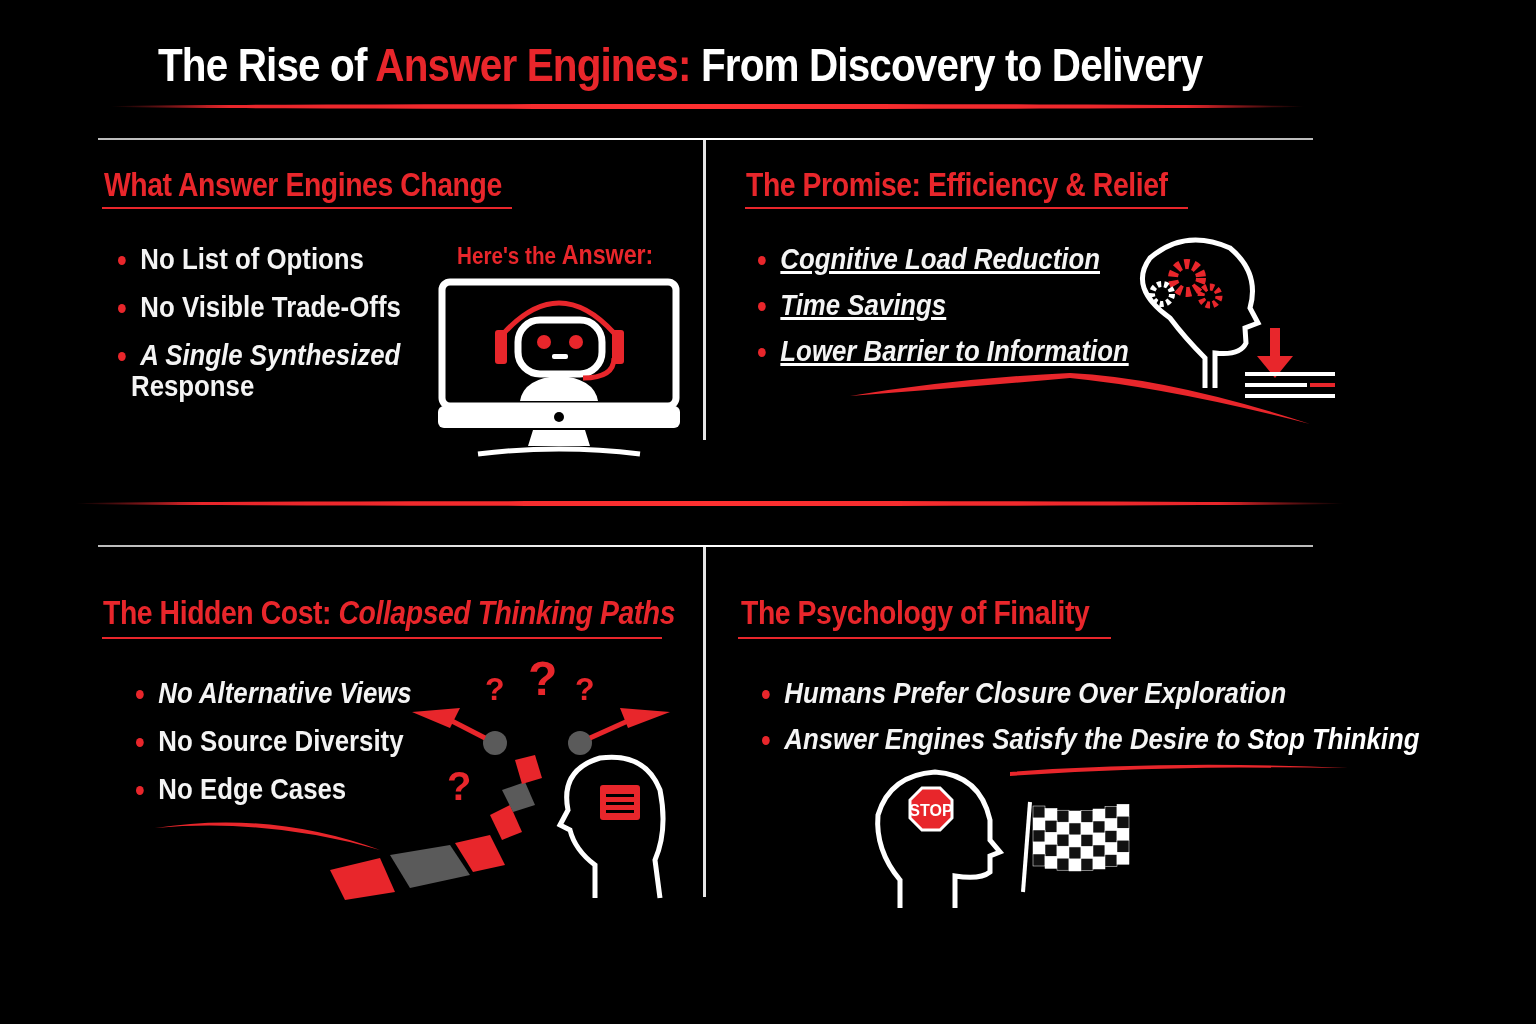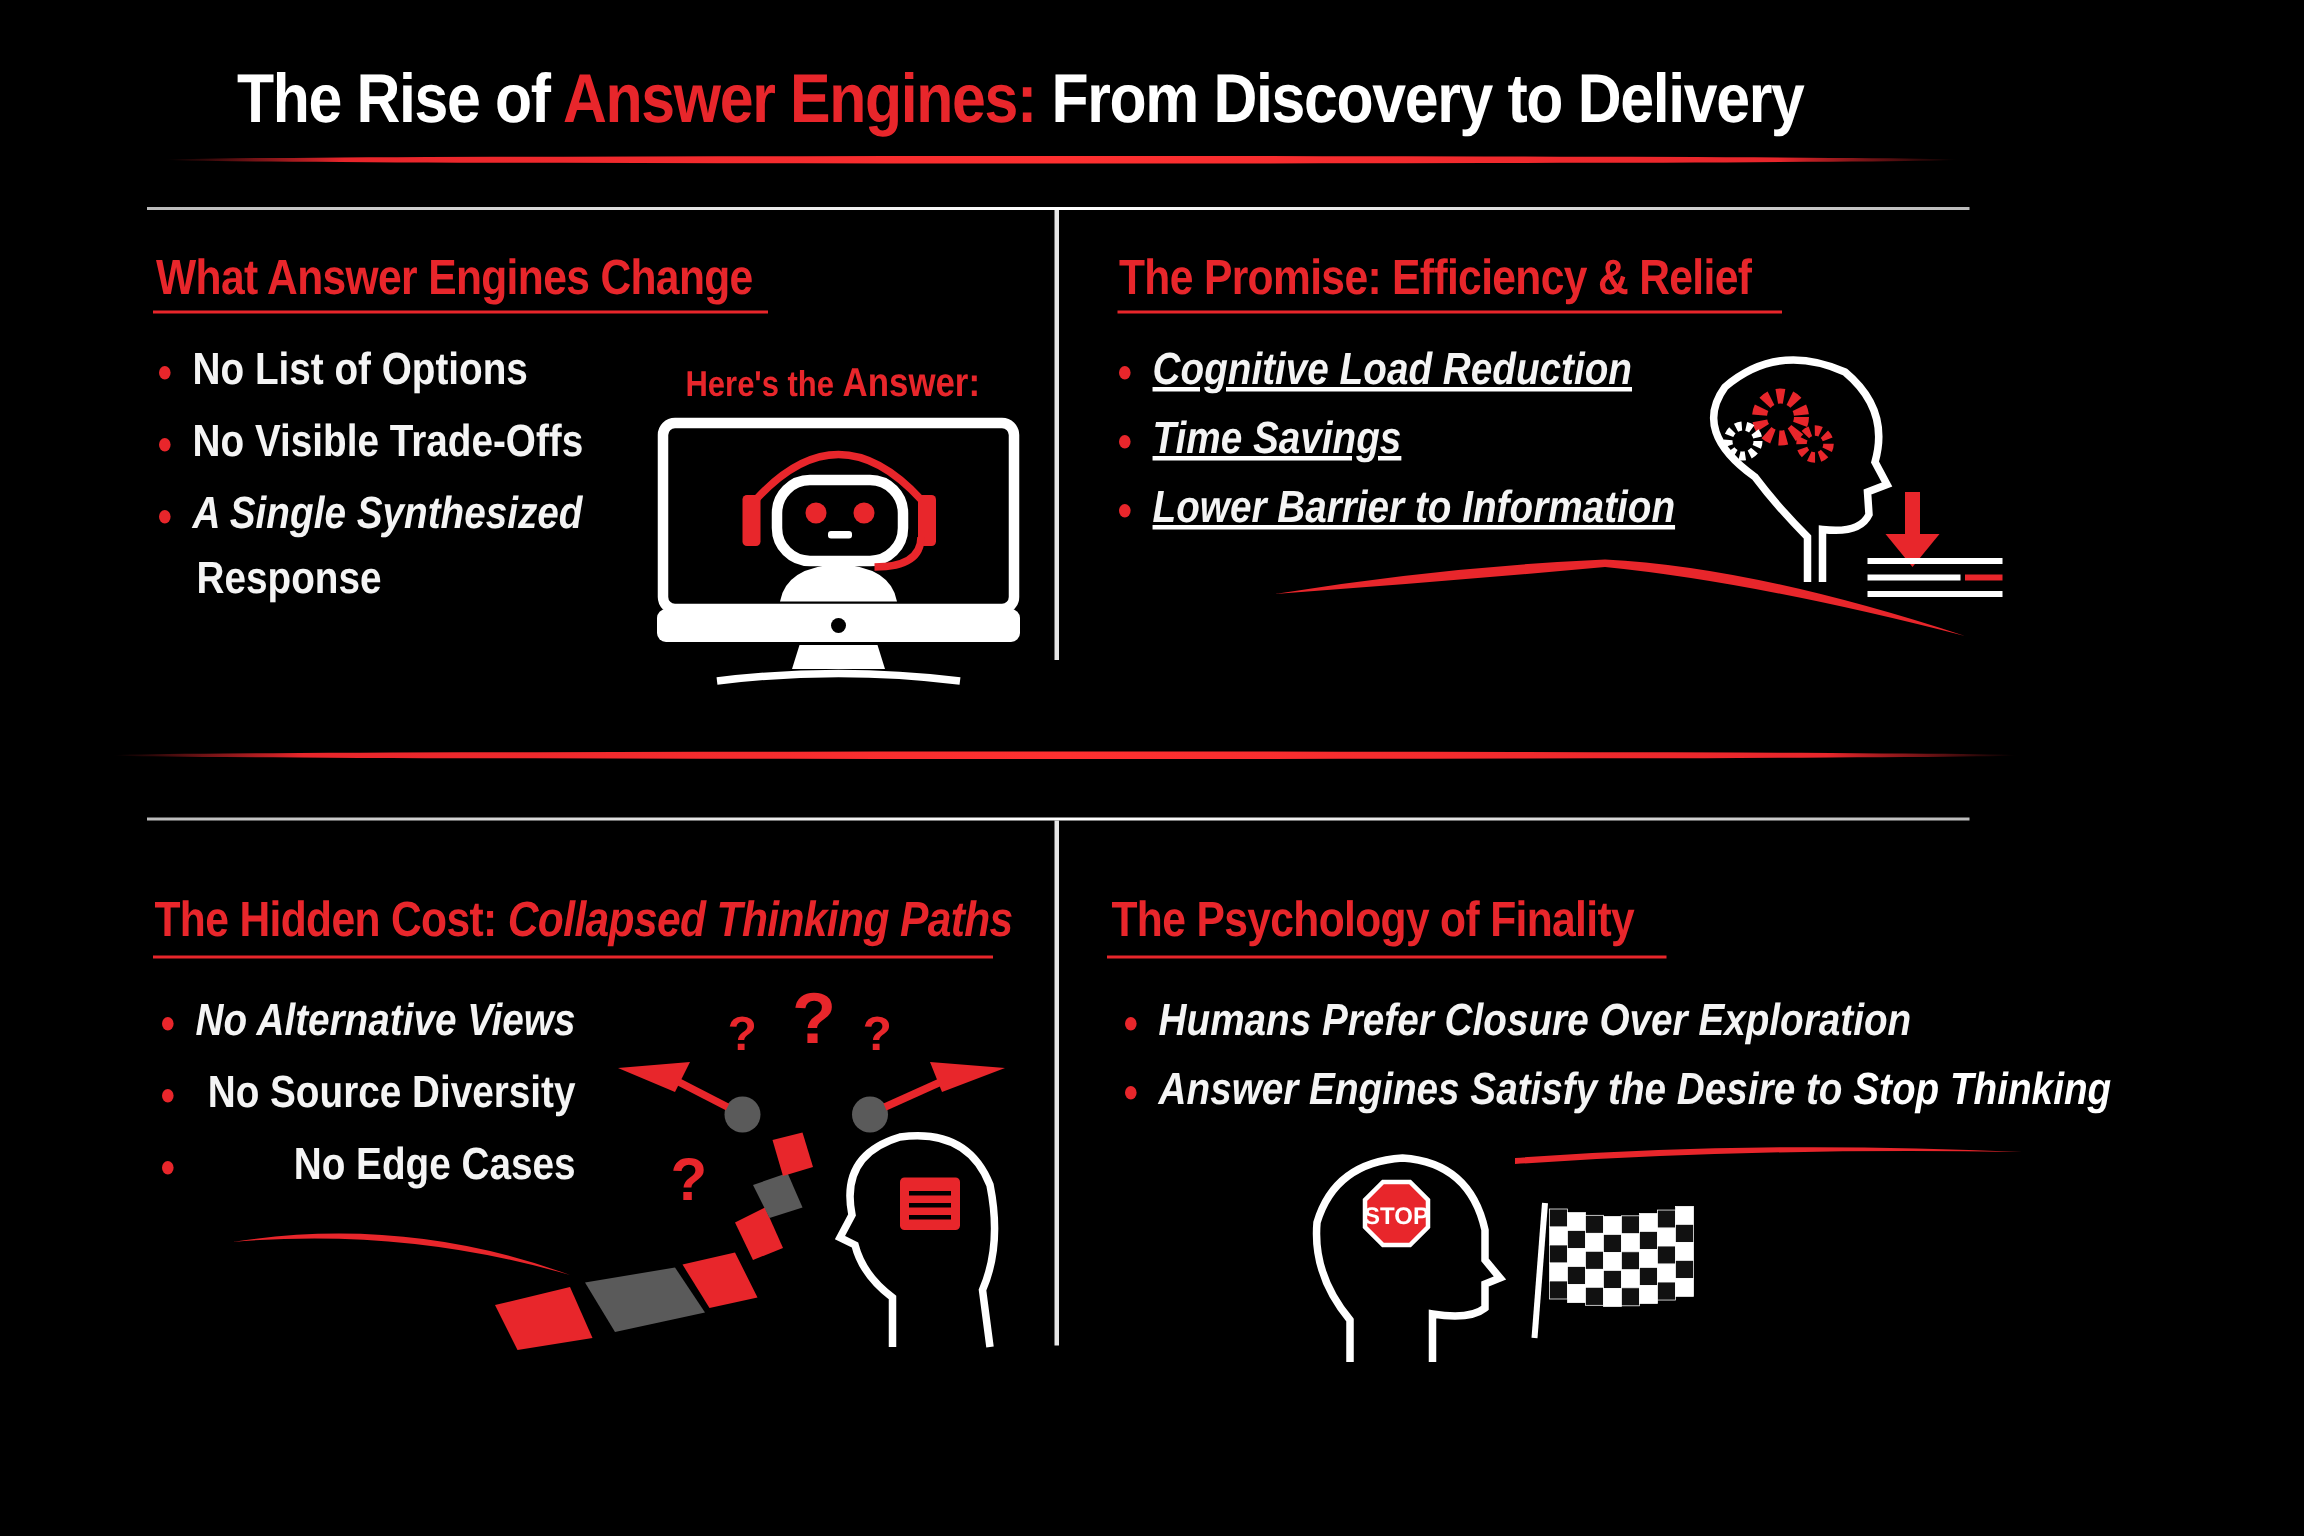--- a/index.html
+++ b/index.html
@@ -10,21 +10,21 @@
            transform:scaleX(0.88); transform-origin:left top; white-space:nowrap; }
   .title .accent { color:#e8262b; }
   .hr-red { height:5px; border-radius:50%;
             background:linear-gradient(90deg, rgba(232,38,43,0) 0%, #e8262b 10%, #ff3030 50%, #e8262b 90%, rgba(232,38,43,0) 100%); }
   .hr-white { height:2px; background:linear-gradient(90deg,#bbb,#fff 50%,#bbb); }
   .vr-white { width:3px; background:#e6e6e6; }
   .sec-head { font-size:33px; font-weight:bold; color:#e8262b; white-space:nowrap;
               transform:scaleX(0.86); transform-origin:left top; letter-spacing:-0.5px; }
   .sec-head .it { font-style:italic; font-weight:bold; }
   .sec-underline { height:2px; background:#e8262b; }
-  ul.bullets { list-style:none; margin:0; padding:0; }
+  ul.bullets { list-style:none; margin:12px; padding:0; }
   ul.bullets li { position:relative; padding-left:26px; font-size:30px; font-weight:bold;
                   color:#f4f4f4; white-space:nowrap; transform:scaleX(0.86); transform-origin:left top; }
   ul.bullets li::before { content:""; position:absolute; left:0; top:14px; width:9px; height:9px;
                   border-radius:50%; background:#e8262b; }
   ul.bullets.italic li { font-style:italic; }
   .strong-w { font-weight:900; font-style:italic; color:#fff; }
   .heres { font-size:24px; font-weight:bold; color:#e8262b; white-space:nowrap;
            transform:scaleX(0.86); transform-origin:left top; }
   .heres .big { font-size:27px; }
   svg { position:absolute; overflow:visible; }
@@ -97,21 +97,21 @@
     <rect x="470" y="155" width="25" height="4" fill="#e8262b"></rect>
     <rect x="405" y="166" width="90" height="4" fill="#fff"></rect>
   </svg>
 </section>
 
 <section>
   <div class="abs sec-head" style="left:103px; top:594px;">
     <span>The Hidden Cost: </span><span class="it">Collapsed Thinking Paths</span>
   </div>
   <div class="abs sec-underline" style="left:102px; top:637px; width:560px;"></div>
-  <ul class="abs bullets italic" style="left:108px; top:664px;text-align:right;">
+  <ul class="abs bullets italic" style="left:124px; top:664px;">
     <li style="margin-bottom:14px;">No Alternative Views</li>
     <li style="margin-bottom:14px; font-style:normal;">No Source Diversity</li>
     <li style="font-style:normal;">No Edge Cases</li>
   </ul>
   <svg style="left:150px; top:660px;" width="540" height="240">
     <path d="M5 168 Q120 150 230 190 Q120 158 5 168 Z" fill="#e8262b"></path>
     <path d="M180 210 L230 198 L245 232 L195 240 Z" fill="#e8262b"></path>
     <path d="M240 195 L300 185 L320 215 L260 228 Z" fill="#5a5a5a"></path>
     <path d="M305 183 L340 175 L355 205 L323 212 Z" fill="#e8262b"></path>
     <path d="M340 155 L360 145 L372 172 L352 180 Z" fill="#e8262b"></path>

